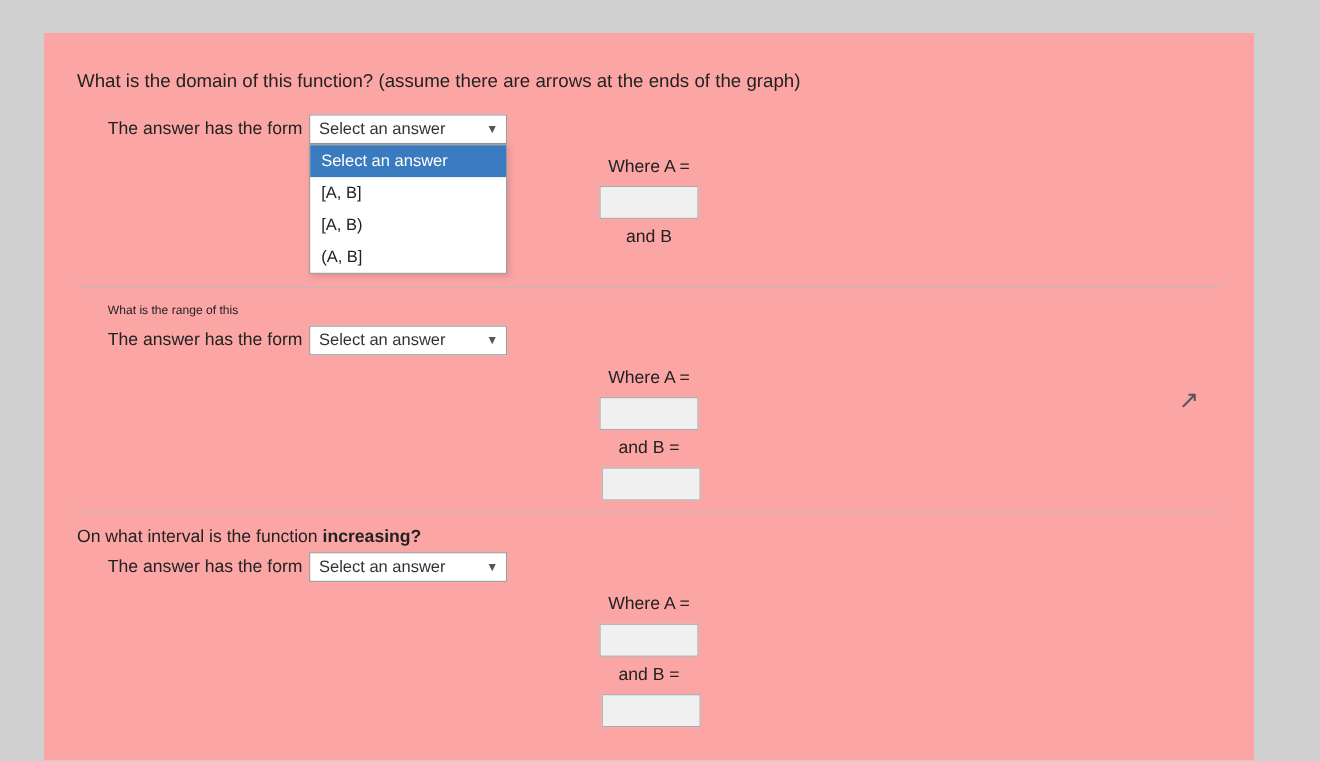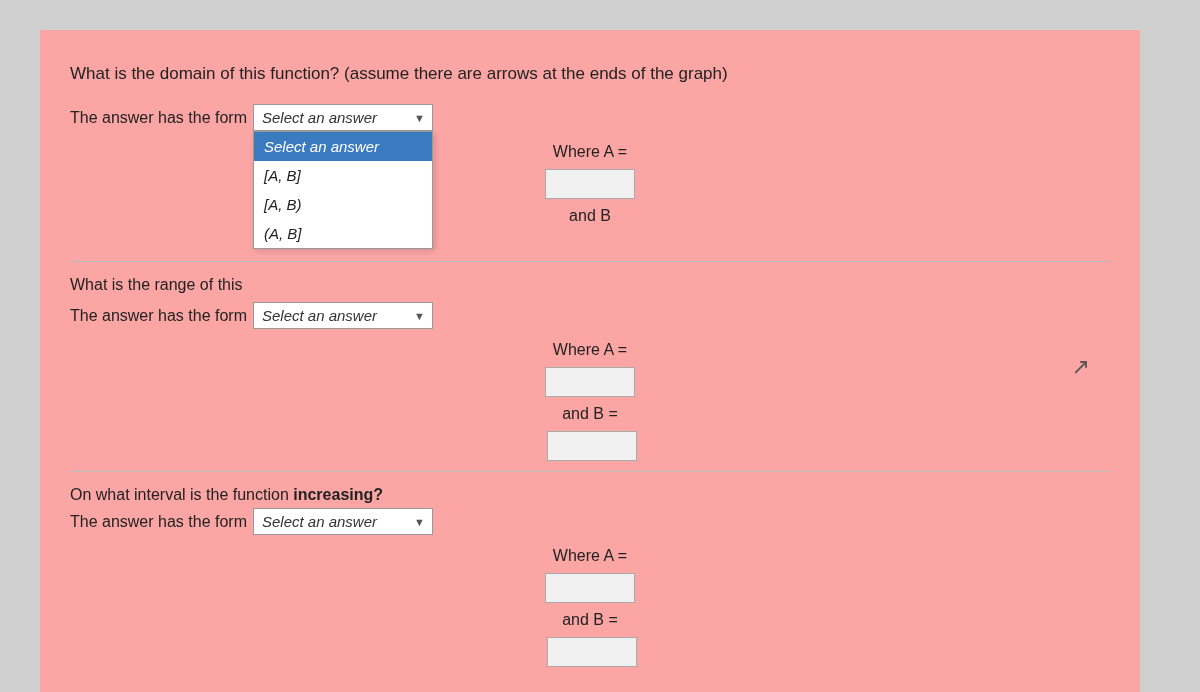--- a/index.html
+++ b/index.html
@@ -45,32 +45,32 @@
     .section:last-child {
       border-bottom: none;
     }
 
     .answer-form-row {
       display: flex;
       align-items: center;
       font-size: 16px;
       color: #222;
       margin-bottom: 0;
+      margin-left: 28px;
     }
 
     .answer-form-label {
       font-size: 16px;
       color: #222;
       margin-right: 6px;
     }
 
     .select-wrapper {
       position: relative;
       display: inline-block;
-      font-style: italic;
     }
 
     .where-row {
       display: flex;
       align-items: center;
       margin-top: 12px;
       font-size: 16px;
       color: #222;
       gap: 8px;
       flex-direction: column;
@@ -174,21 +174,21 @@
     <div class="where-row">
       <span>Where A =</span>
       <input class="text-input" type="text" value="" style="">
       <span>and B</span>
       <span style="margin-left:2px;">&nbsp;</span>
     </div>
   </div>
 
   <div class="section" style="position:relative;">
     <div class="answer-form-row">
-        <span style="font-size:16px; color:#222;">What is the range of this</span>
+        <span style="font-size:11px; color:#222;">What is the range of this</span>
       </div>
 
     <div class="answer-form-row" style="margin-top:8px;">
       <span style="margin-right:6px;">The answer has the form</span>
       <div class="select-wrapper">
         <div class="select-trigger">
           <span>Select an answer</span>
           <span class="chevron">▼</span>
         </div>
       </div>

